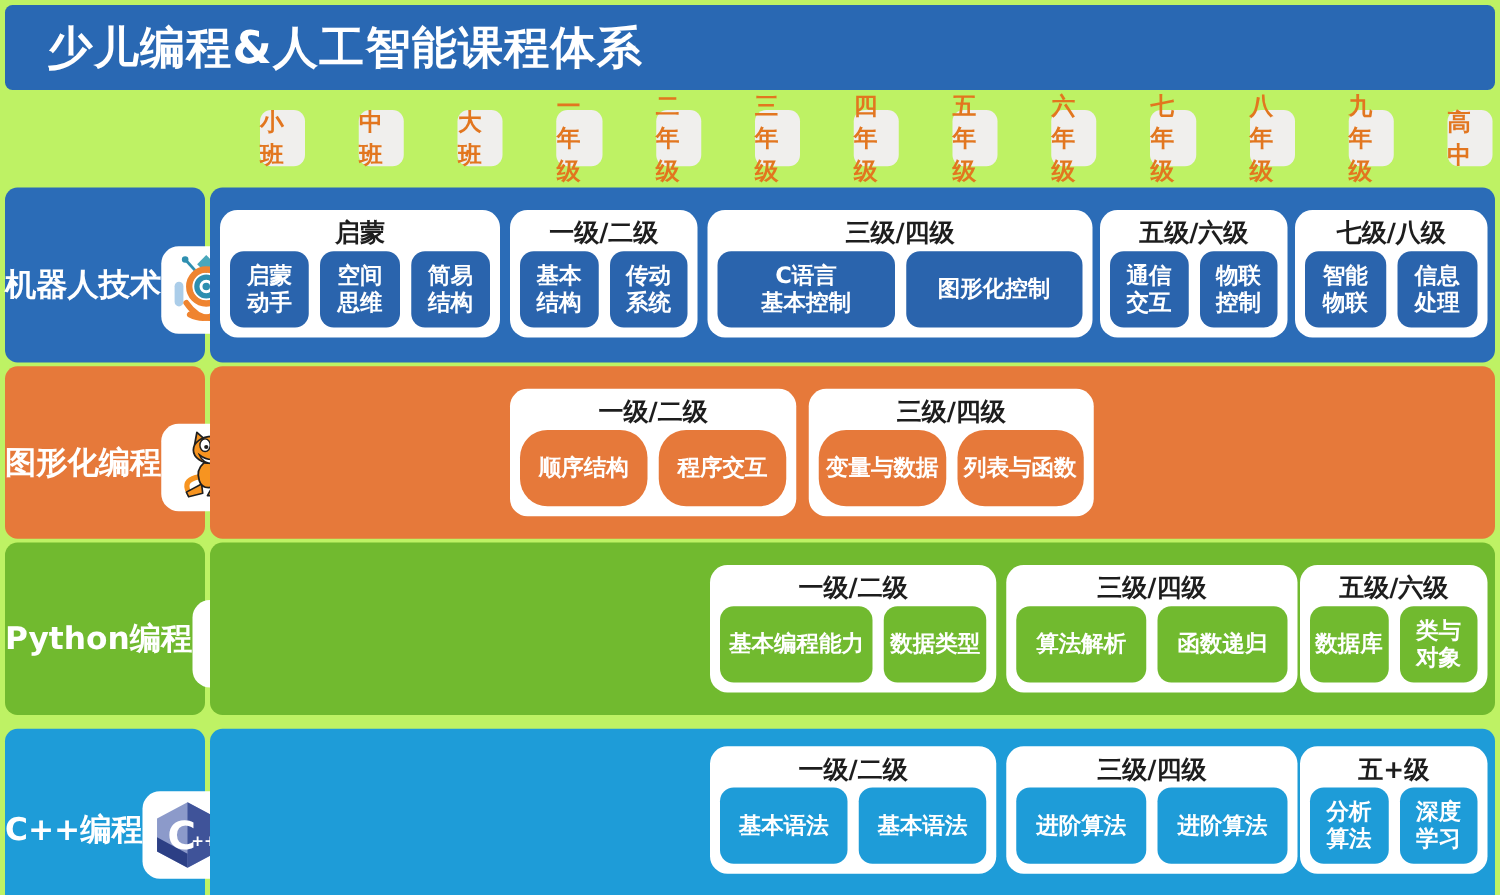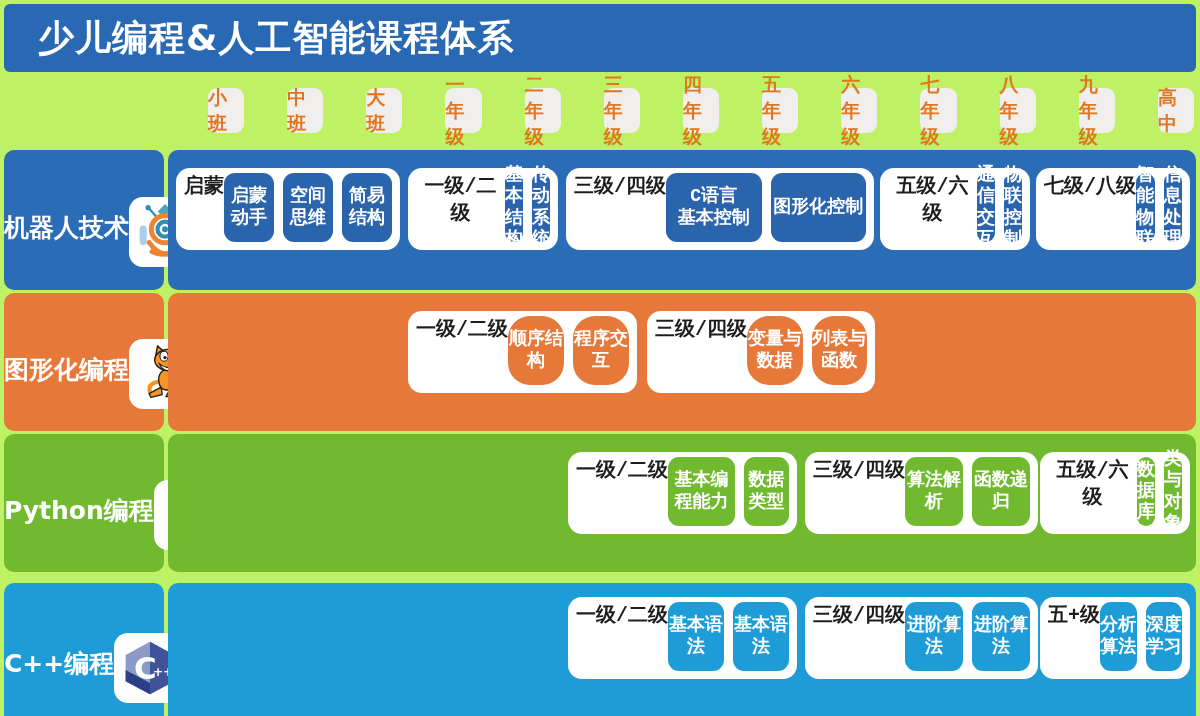--- a/index.html
+++ b/index.html
@@ -38,22 +38,22 @@
     position:absolute;left:4px;width:160px;top:0;bottom:0;border-radius:10px;
     display:flex;flex-direction:row;align-items:center;padding-top:16px;box-sizing:border-box;
   }
   .side-title{font-size:25px;font-weight:bold;color:#fff;line-height:30px;white-space:nowrap;}
   .icon-tile{
     width:72px;height:70px;background:#fff;border-radius:14px;margin-top:7px;
     display:flex;align-items:center;justify-content:center;flex:0 0 auto;
   }
   .panel{position:absolute;left:168px;width:1028px;top:0;bottom:0;border-radius:10px;}
   .card{
-    position:absolute;top:18px;height:82px;background:#fff;border-radius:14px;
-    padding:5px 8px 8px;box-sizing:border-box;display:flex;flex-direction:row;font-family:Liberation Mono, monospace;
+    position:absolute;top:18px;height:102px;background:#fff;border-radius:14px;
+    padding:5px 8px 8px;box-sizing:border-box;display:flex;flex-direction:column;
   }
   .card-title{
     height:28px;line-height:27px;text-align:center;
     font-size:20px;font-weight:bold;color:var(--card-title-text);
   }
   .subs{flex:1;display:flex;gap:9px;}
   .sub{
     flex:1;border-radius:11px;color:#fff;font-weight:bold;font-size:18px;line-height:1.18;
     display:flex;align-items:center;justify-content:center;text-align:center;white-space:pre-line;
   }

